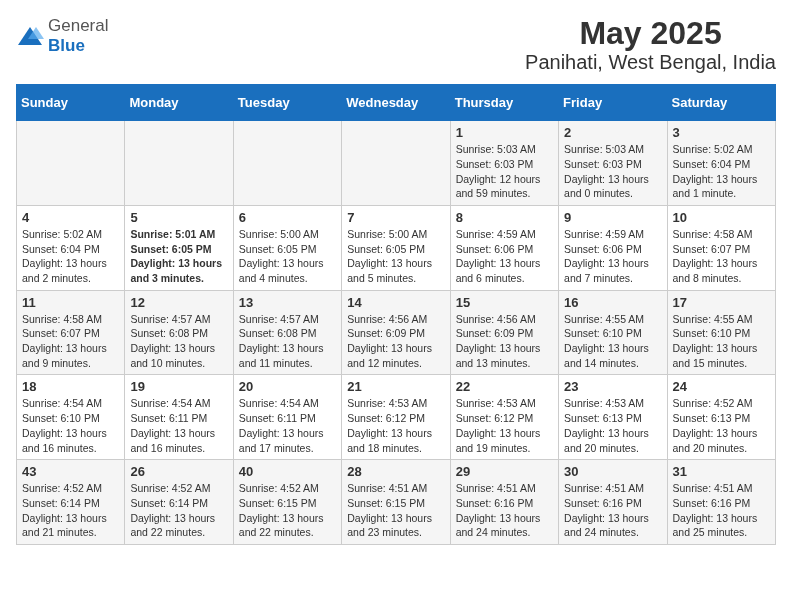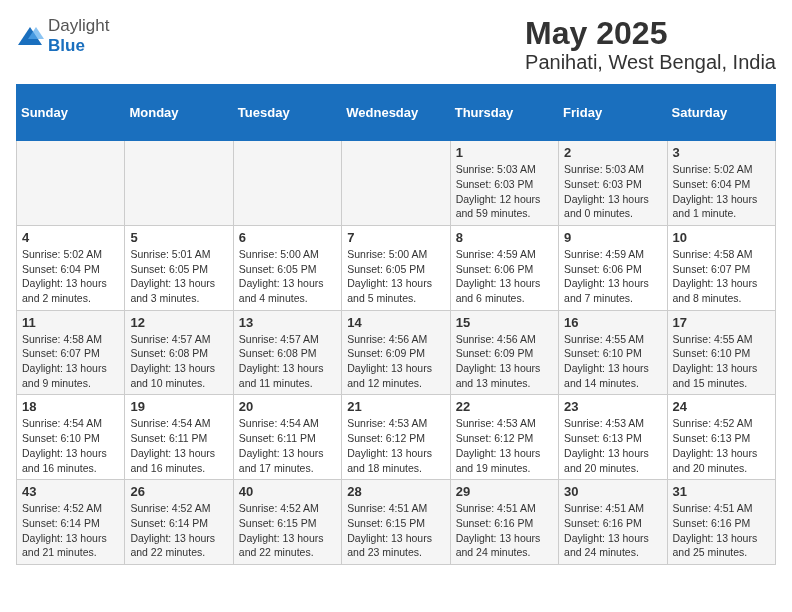--- a/index.html
+++ b/index.html
@@ -19,42 +19,42 @@
     .logo {
       display: flex;
       align-items: center;
       gap: 4px;
     }
     .logo-icon {
       width: 28px;
       height: 22px;
     }
     .title-block {
-      text-align: left;
+      text-align: center;
     }
     .title-block h1 {
       font-size: 32px;
       font-weight: bold;
       color: #333;
       line-height: 1.1;
     }
     .title-block h2 {
       font-size: 20px;
       font-weight: normal;
       color: #333;
     }
     .calendar {
       width: 100%;
       border-collapse: collapse;
       font-size: 11px;
     }
     .calendar thead th {
       background: #1a6fbe;
       color: #fff;
-      padding: 20px 4px;
+      padding: 10px 4px;
       text-align: left;
       font-size: 13px;
       font-weight: bold;
       border: 1px solid #1a6fbe;
     }
     .calendar tbody td {
       border: 1px solid #ccc;
       vertical-align: top;
       padding: 4px 5px;
       width: 107px;
@@ -86,21 +86,21 @@
 </head>
 <body>
 
 <div class="header">
   <div class="logo">
     <svg class="logo-icon" viewBox="0 0 28 22" xmlns="http://www.w3.org/2000/svg">
       <polygon points="14,2 26,20 2,20" fill="#1a6fbe"></polygon>
       <polygon points="20,2 28,14 12,14" fill="#5aabee" opacity="0.7"></polygon>
     </svg>
     <div>
-      <span style="font-size:17px;color:#555;font-weight:normal;">Daylight</span><br>
+      <span style="font-size:17px;color:#555;font-weight:normal;">General</span><br>
       <span style="font-size:17px;color:#1a6fbe;font-weight:bold;">Blue</span>
     </div>
   </div>
   <div class="title-block">
     <h1>May 2025</h1>
     <h2>Panihati, West Bengal, India</h2>
   </div>
 </div>
 
 <table class="calendar">
@@ -146,21 +146,21 @@
       <tr>
         <td>
           <span class="day-num">4</span>
           <div class="day-info" style="white-space: pre-line;">Sunrise: 5:02 AM
 Sunset: 6:04 PM
 Daylight: 13 hours
 and 2 minutes.</div>
         </td>
         <td>
           <span class="day-num">5</span>
-          <div class="day-info" style="white-space: pre-line;">Sunrise: 5:01 AM
+          <div class="day-info" style="white-space: pre-line; font-weight: bold;">Sunrise: 5:01 AM
 Sunset: 6:05 PM
 Daylight: 13 hours
 and 3 minutes.</div>
         </td>
         <td>
           <span class="day-num">6</span>
           <div class="day-info" style="white-space: pre-line;">Sunrise: 5:00 AM
 Sunset: 6:05 PM
 Daylight: 13 hours
 and 4 minutes.</div>

